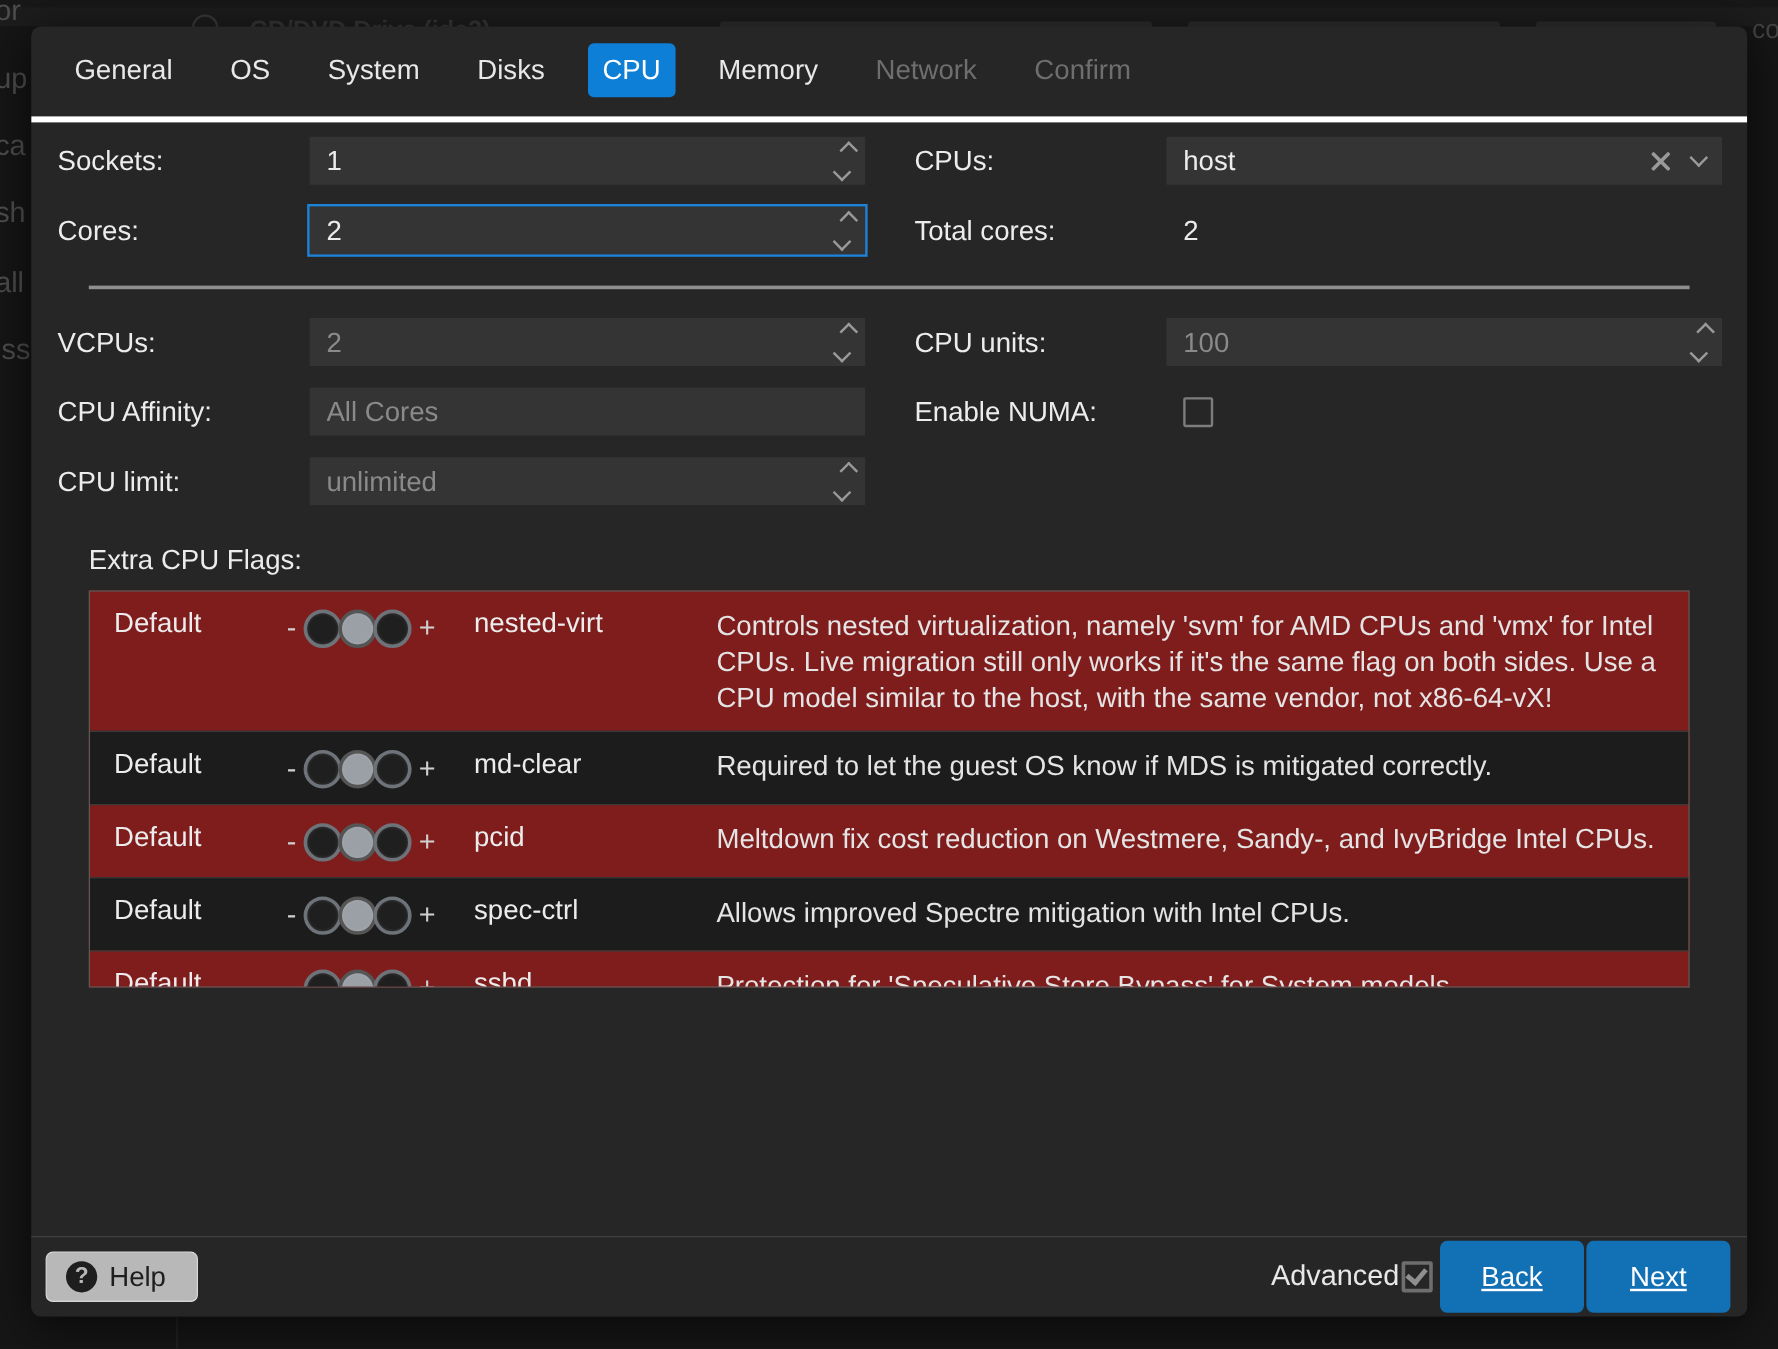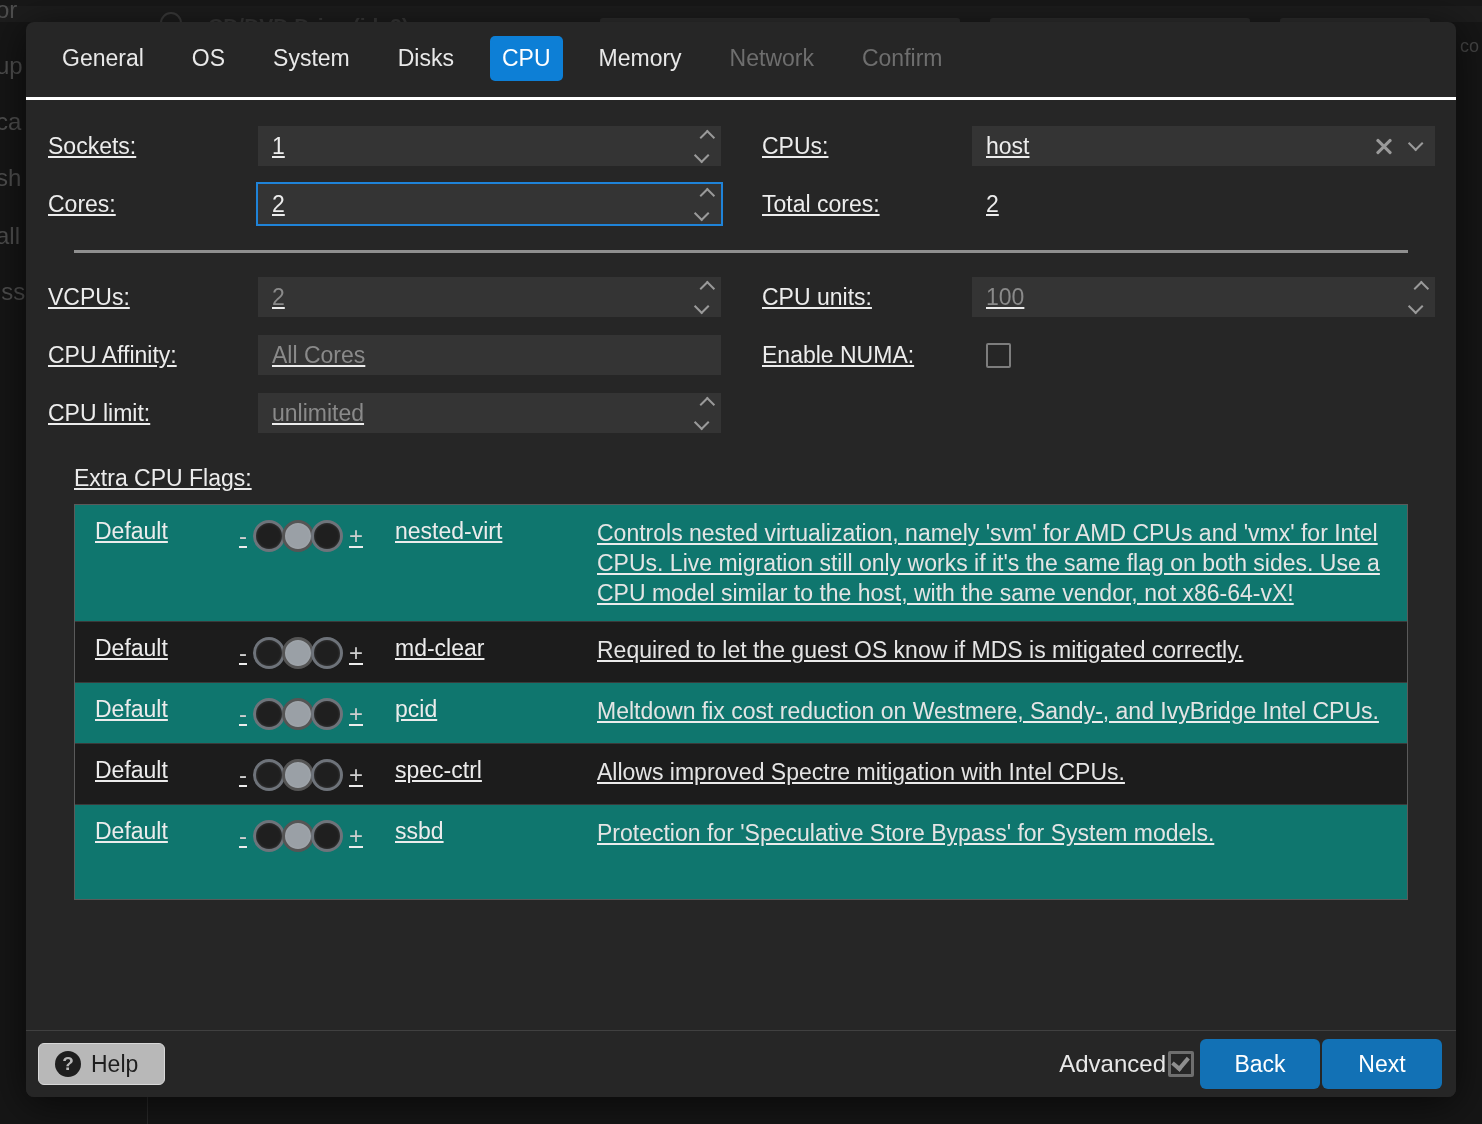--- a/index.html
+++ b/index.html
@@ -11,21 +11,21 @@
 
   
   .bg-topstrip { position:absolute; left:0; top:0; width:1482px; height:22px;
     background:#1d1d1d; border-top:6px solid #181818; }
   .bg-radio { position:absolute; left:160px; top:12px; width:22px; height:22px;
     border:2px solid #3a3a3a; border-radius:50%; background:transparent; }
   .bg-toprow-text { position:absolute; left:208px; top:14px; font-size:21px;
     color:#383838; font-weight:bold; white-space:nowrap; }
   .bg-blur-frag { position:absolute; top:18px; height:8px; background:#2e2e2e; border-radius:3px; }
   .bg-left-frag { position:absolute; left:-4px; font-size:24px; color:#4f4f4f; }
-  .bg-right-frag { position:absolute; left:1460px; top:36px; font-size:18px; color:#454545; }
+  .bg-right-frag { position:absolute; left:1460px; top:12px; font-size:22px; color:#454545; }
   .bg-vline { position:absolute; left:147px; top:1097px; width:1px; height:27px; background:#2a2a2a; }
 
   
   .dialog { position:absolute; left:26px; top:22px; width:1430px; height:1075px;
     background:#262626; border-radius:8px; box-shadow:0 6px 40px rgba(0,0,0,.65);
     overflow:hidden; }
 
   .dlg-header { position:relative; height:62px; padding:18px 16px 0 14px; }
   .dlg-title { font-size:26px; color:#3da0e8; }
   .close-btn { position:absolute; right:14px; top:24px; width:32px; height:32px;
@@ -34,21 +34,21 @@
     background:#2d9dc4; border-radius:2px; }
   .close-btn .x1 { transform:rotate(45deg); }
   .close-btn .x2 { transform:rotate(-45deg); }
 
   
   .tabs { display:flex; align-items:center; gap:24px; padding:14px 16px 16px 24px; }
   .tab { font-size:23px; color:#e8e8e8; padding:9px 12px; border-radius:5px; cursor:pointer; white-space:nowrap; }
   .tab.active { background:#0d7fd6; color:#ffffff; }
   .tab.disabled { color:#6e6e6e; cursor:default; }
 
-  .dlg-body { border-top:3px solid #ffffff; padding-top:26px;text-decoration:underline; }
+  .dlg-body { border-top:5px solid #ffffff; padding-top:12px; }
 
   
   .form-cols { display:flex; padding:0 21px 0 22px; gap:41px; }
   .fcol { width:674px; }
   .frow { display:flex; align-items:center; margin-bottom:18px; min-height:40px; }
   .flabel { width:210px; font-size:23px; color:#ececec; flex:none; }
   .field { position:relative; flex:1; height:40px; background:#343434; display:flex; align-items:center; }
   .field input { flex:1; height:100%; background:transparent; border:none; outline:none;
     color:#ececec; font-size:23px; padding:0 14px; font-family:inherit; min-width:0; }
   .field input::placeholder { color:#8a8a8a; opacity:1; }
@@ -67,22 +67,22 @@
   .clear-x .x1,.clear-x .x2 { position:absolute; left:0; top:9px; width:20px; height:3px; background:#9a9a9a; border-radius:1px; }
   .clear-x .x1 { transform:rotate(45deg); } .clear-x .x2 { transform:rotate(-45deg); }
 
   .checkbox { width:25px; height:25px; border:2px solid #7d7d7d; border-radius:2px;
     margin-left:14px; position:relative; cursor:pointer; flex:none; }
 
   .hr-divider { height:3px; background:#8f8f8f; margin:8px 48px 24px 48px; }
 
   
   .flags-label { font-size:23px; color:#ececec; margin:14px 0 12px 48px; }
-  .flags-table { margin:0 48px; height:396px; overflow:hidden;
-    border:1px solid #5a5a5a; background:#0f766e; }
+  .flags-table { margin:0 48px; height:331px; overflow:hidden;
+    border:1px solid #5a5a5a; background:#7f1d1d; }
   .flag-row { display:flex; padding:13px 0; align-items:flex-start; }
   .flag-row:nth-of-type(even) { background:#1c1c1c; }
   .flag-row:nth-of-type(n+2) { border-top:1px solid #3a3a3a; }
   .flag-state { width:132px; padding-left:20px; font-size:23px; color:#ececec; flex:none; }
   .flag-toggle { width:188px; flex:none; display:flex; align-items:center; justify-content:center; gap:6px; margin-top:2px; }
   .flag-toggle .sym { color:#cfcfcf; font-size:24px; }
   .tri-circles { display:flex; }
   .tri-c { width:32px; height:32px; border-radius:50%; border:3px solid #6e737a;
     background:#1f1f1f; margin-left:-3px; box-shadow:inset 0 0 3px rgba(255,255,255,.15); }
   .tri-c:first-child { margin-left:0; }
@@ -99,22 +99,22 @@
     cursor:pointer; }
   .help-btn .q-icon { width:26px; height:26px; border-radius:50%; background:#1e1e1e;
     color:#b8b8b8; font-size:19px; font-weight:bold; display:flex; align-items:center; justify-content:center; }
   .help-btn .help-label { color:#1e1e1e; font-size:23px; }
   .footer-right { margin-left:auto; display:flex; align-items:center; gap:2px; }
   .adv-label { font-size:24px; color:#e8e8e8; }
   .adv-check { width:26px; height:26px; border:3px solid #6e6e6e; border-radius:2px;
     position:relative; cursor:pointer; margin-right:4px; }
   .adv-check .mark { position:absolute; left:4px; top:0px; width:11px; height:16px;
     border-right:4px solid #8f8f8f; border-bottom:4px solid #8f8f8f; transform:rotate(40deg); }
-  .btn-blue { width:120px; height:50px; background:#1271b5; border:none; border-radius:6px;
-    color:#ffffff; font-size:23px; font-family:inherit; cursor:pointer; }
+  .btn-blue { width:120px; height:60px; background:#1271b5; border:none; border-radius:6px;
+    color:#ffffff; font-size:23px; font-family:inherit; cursor:pointer;text-decoration:underline; }
 </style>
 </head>
 <body>
 
 <div class="bg-topstrip"></div>
 <span class="bg-radio"></span>
 <span class="bg-toprow-text">CD/DVD Drive (ide2)</span>
 <span class="bg-blur-frag" style="left:600px; width:360px;"></span>
 <span class="bg-blur-frag" style="left:990px; width:260px;"></span>
 <span class="bg-blur-frag" style="left:1280px; width:150px;"></span>

